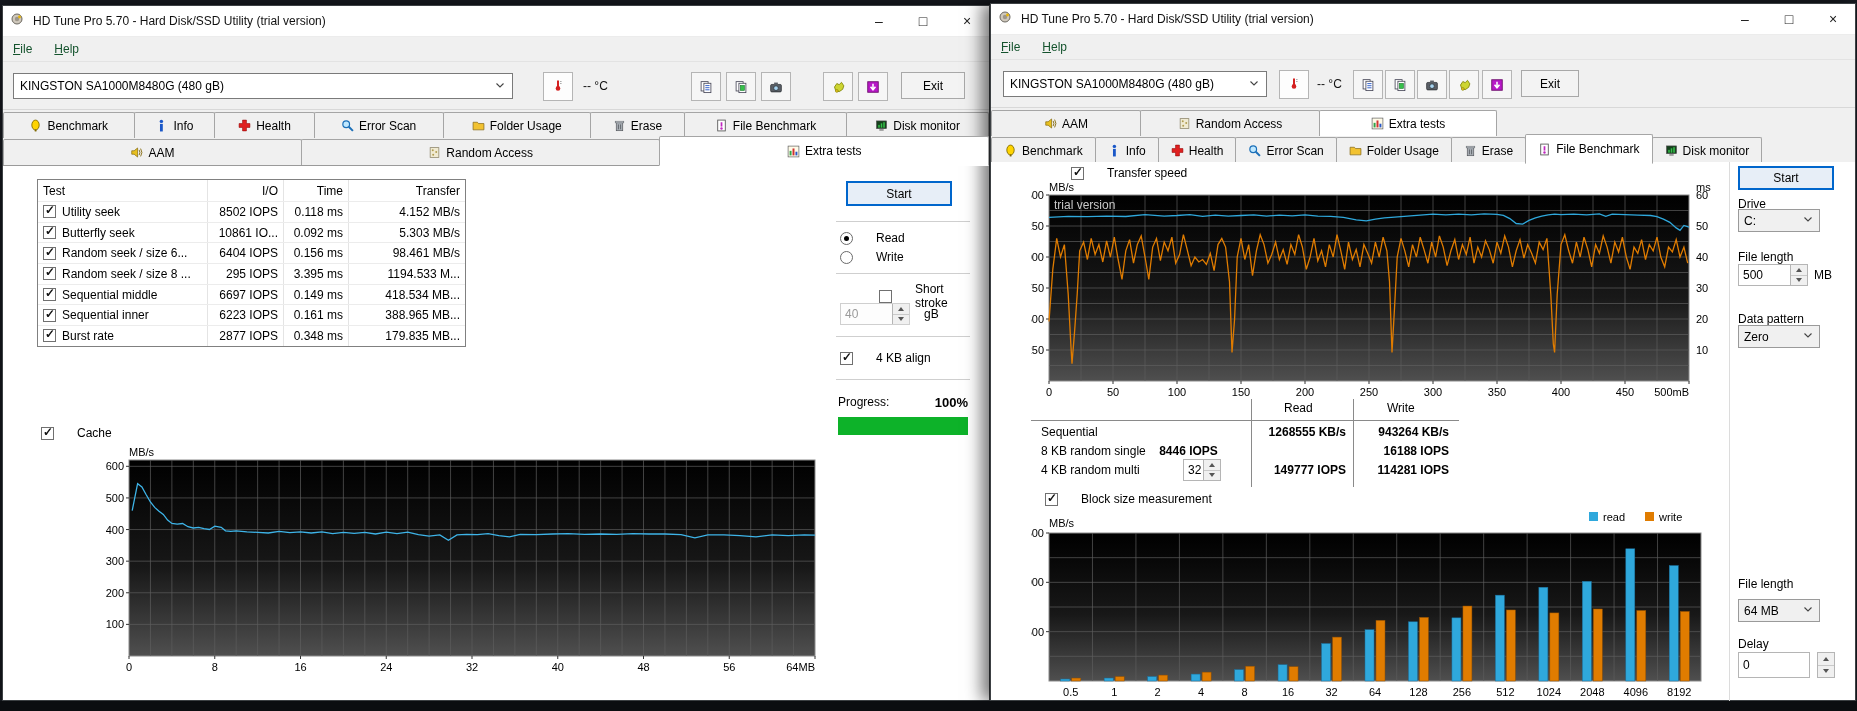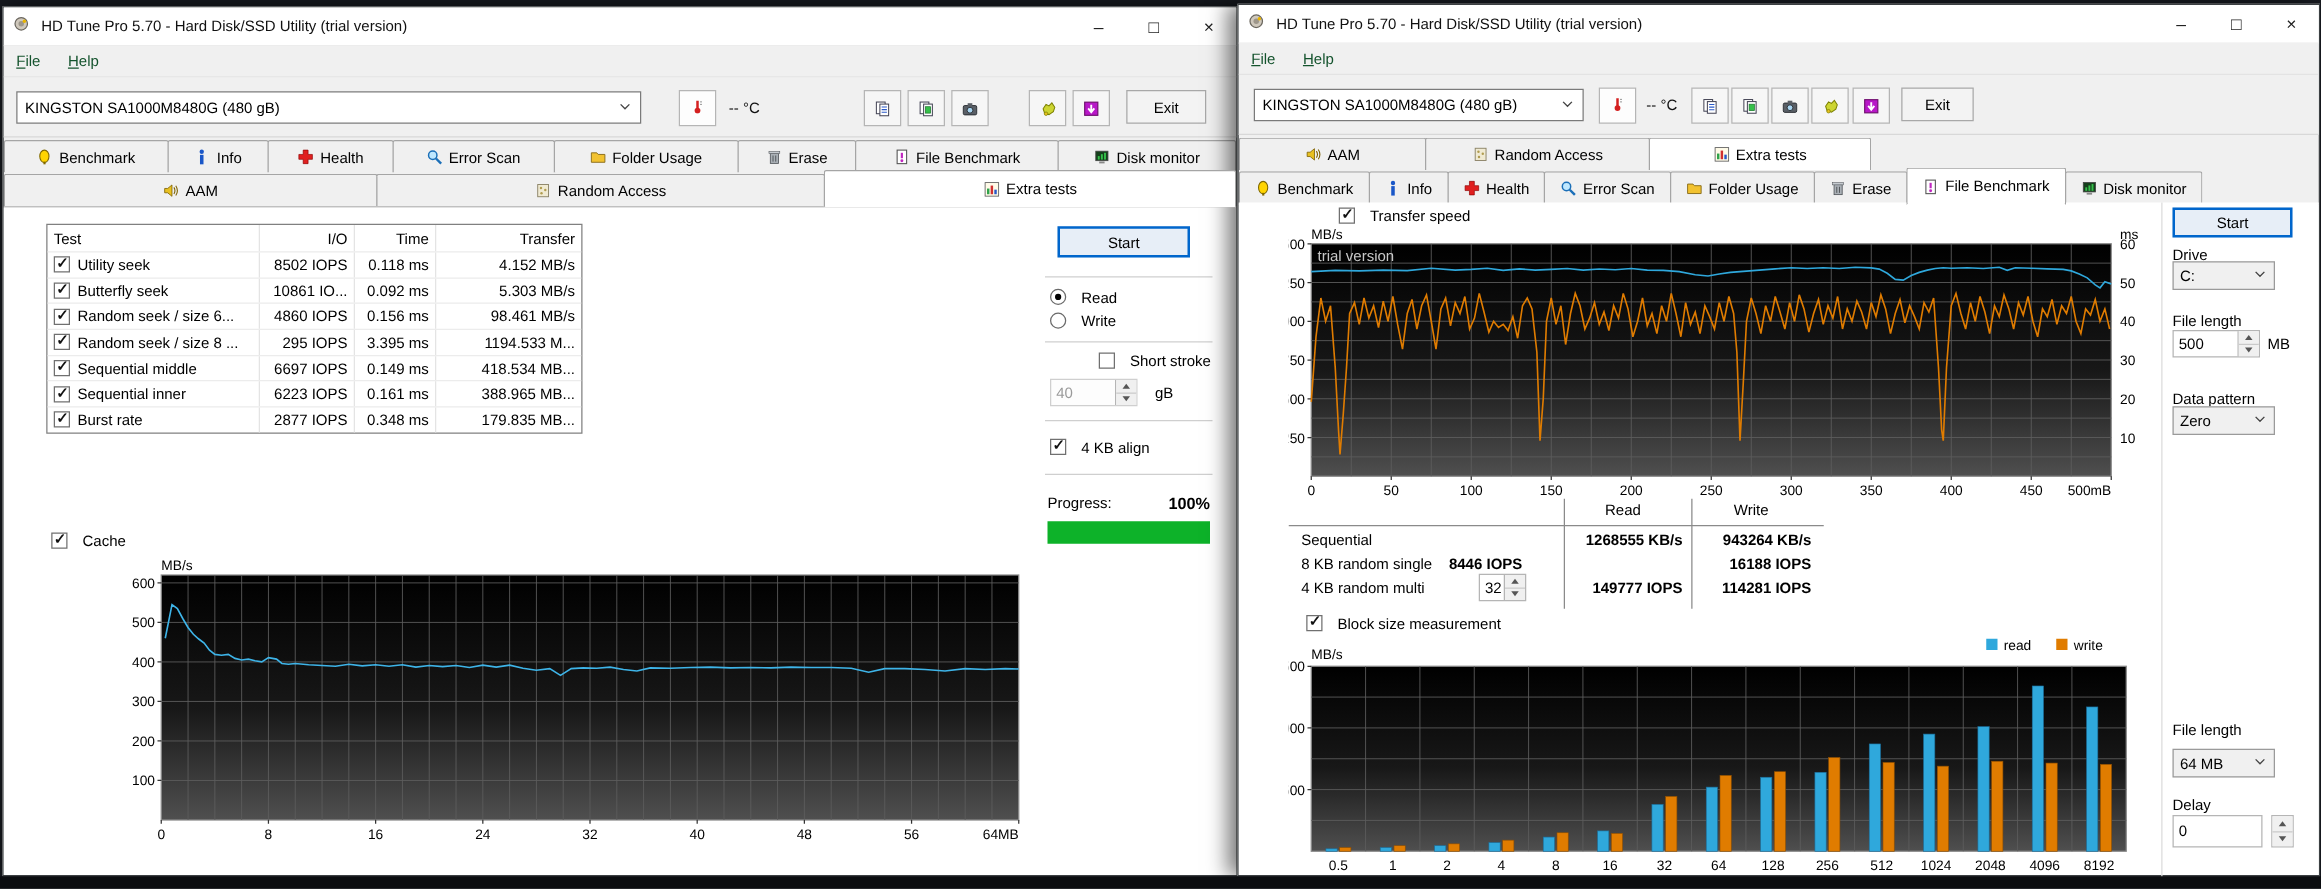--- a/index.html
+++ b/index.html
@@ -48,21 +48,21 @@
   .rt-c:first-child { border-left:none; }
   .c-test { width:169px; }
   .c-io { width:76px; justify-content:flex-end; }
   .c-time { width:65px; justify-content:flex-end; }
   .c-transfer { flex:1; justify-content:flex-end; }
 
   .cb { width:13px; height:13px; border:1px solid #707070; background:#fff; display:inline-block; position:relative; flex:none; }
   .cb.on::after { content:"✓"; position:absolute; left:1px; top:-3px; font-size:12px; font-weight:bold; color:#111; }
   .rd { width:13px; height:13px; border:1px solid #6a6a6a; border-radius:50%; background:#fff; display:inline-block; position:relative; flex:none; }
   .rd.on::after { content:""; position:absolute; left:3px; top:3px; width:5px; height:5px; border-radius:50%; background:#000; }
-  .lblrow { display:flex; align-items:flex-start; gap:12px; font-size:12px; }
+  .lblrow { display:flex; align-items:center; gap:23px; font-size:12px; }
 
   
   .start-panel { position:absolute; left:833px; top:13px; width:134px; }
   .btn-start { position:absolute; left:10px; width:106px; height:25px; background:#e7eef7; border:2px solid #0066cc; font-size:12px; font-family:inherit; }
   .sep { position:absolute; left:0; width:134px; height:1px; background:#cfcfcf; }
   .spinbox { display:flex; align-items:center; border:1px solid #b5b5b5; background:#fff; height:22px; font-size:12px; }
   .spinbox .val { flex:1; padding-left:4px; }
   .spinbox.disabled { border-color:#cfcfcf; color:#9a9a9a; background:#fdfdfd; }
   .updown { width:17px; height:100%; display:flex; flex-direction:column; border-left:1px solid #b5b5b5; }
   .updown > div { flex:1; background:#f0f0f0; display:flex; align-items:center; justify-content:center; }
@@ -287,21 +287,21 @@
           </div>
           <div class="rt-c c-io">10861 IO...</div>
           <div class="rt-c c-time">0.092 ms</div>
           <div class="rt-c c-transfer">5.303 MB/s</div>
         </div>
         <div class="rt-row">
           <div class="rt-c c-test">
             <span class="cb on"></span>
             <span style="margin-left: 6px;">Random seek / size 6...</span>
           </div>
-          <div class="rt-c c-io">4860 IOPS</div>
+          <div class="rt-c c-io">6404 IOPS</div>
           <div class="rt-c c-time">0.156 ms</div>
           <div class="rt-c c-transfer">98.461 MB/s</div>
         </div>
         <div class="rt-row">
           <div class="rt-c c-test">
             <span class="cb on"></span>
             <span style="margin-left: 6px;">Random seek / size 8 ...</span>
           </div>
           <div class="rt-c c-io">295 IOPS</div>
           <div class="rt-c c-time">3.395 ms</div>

